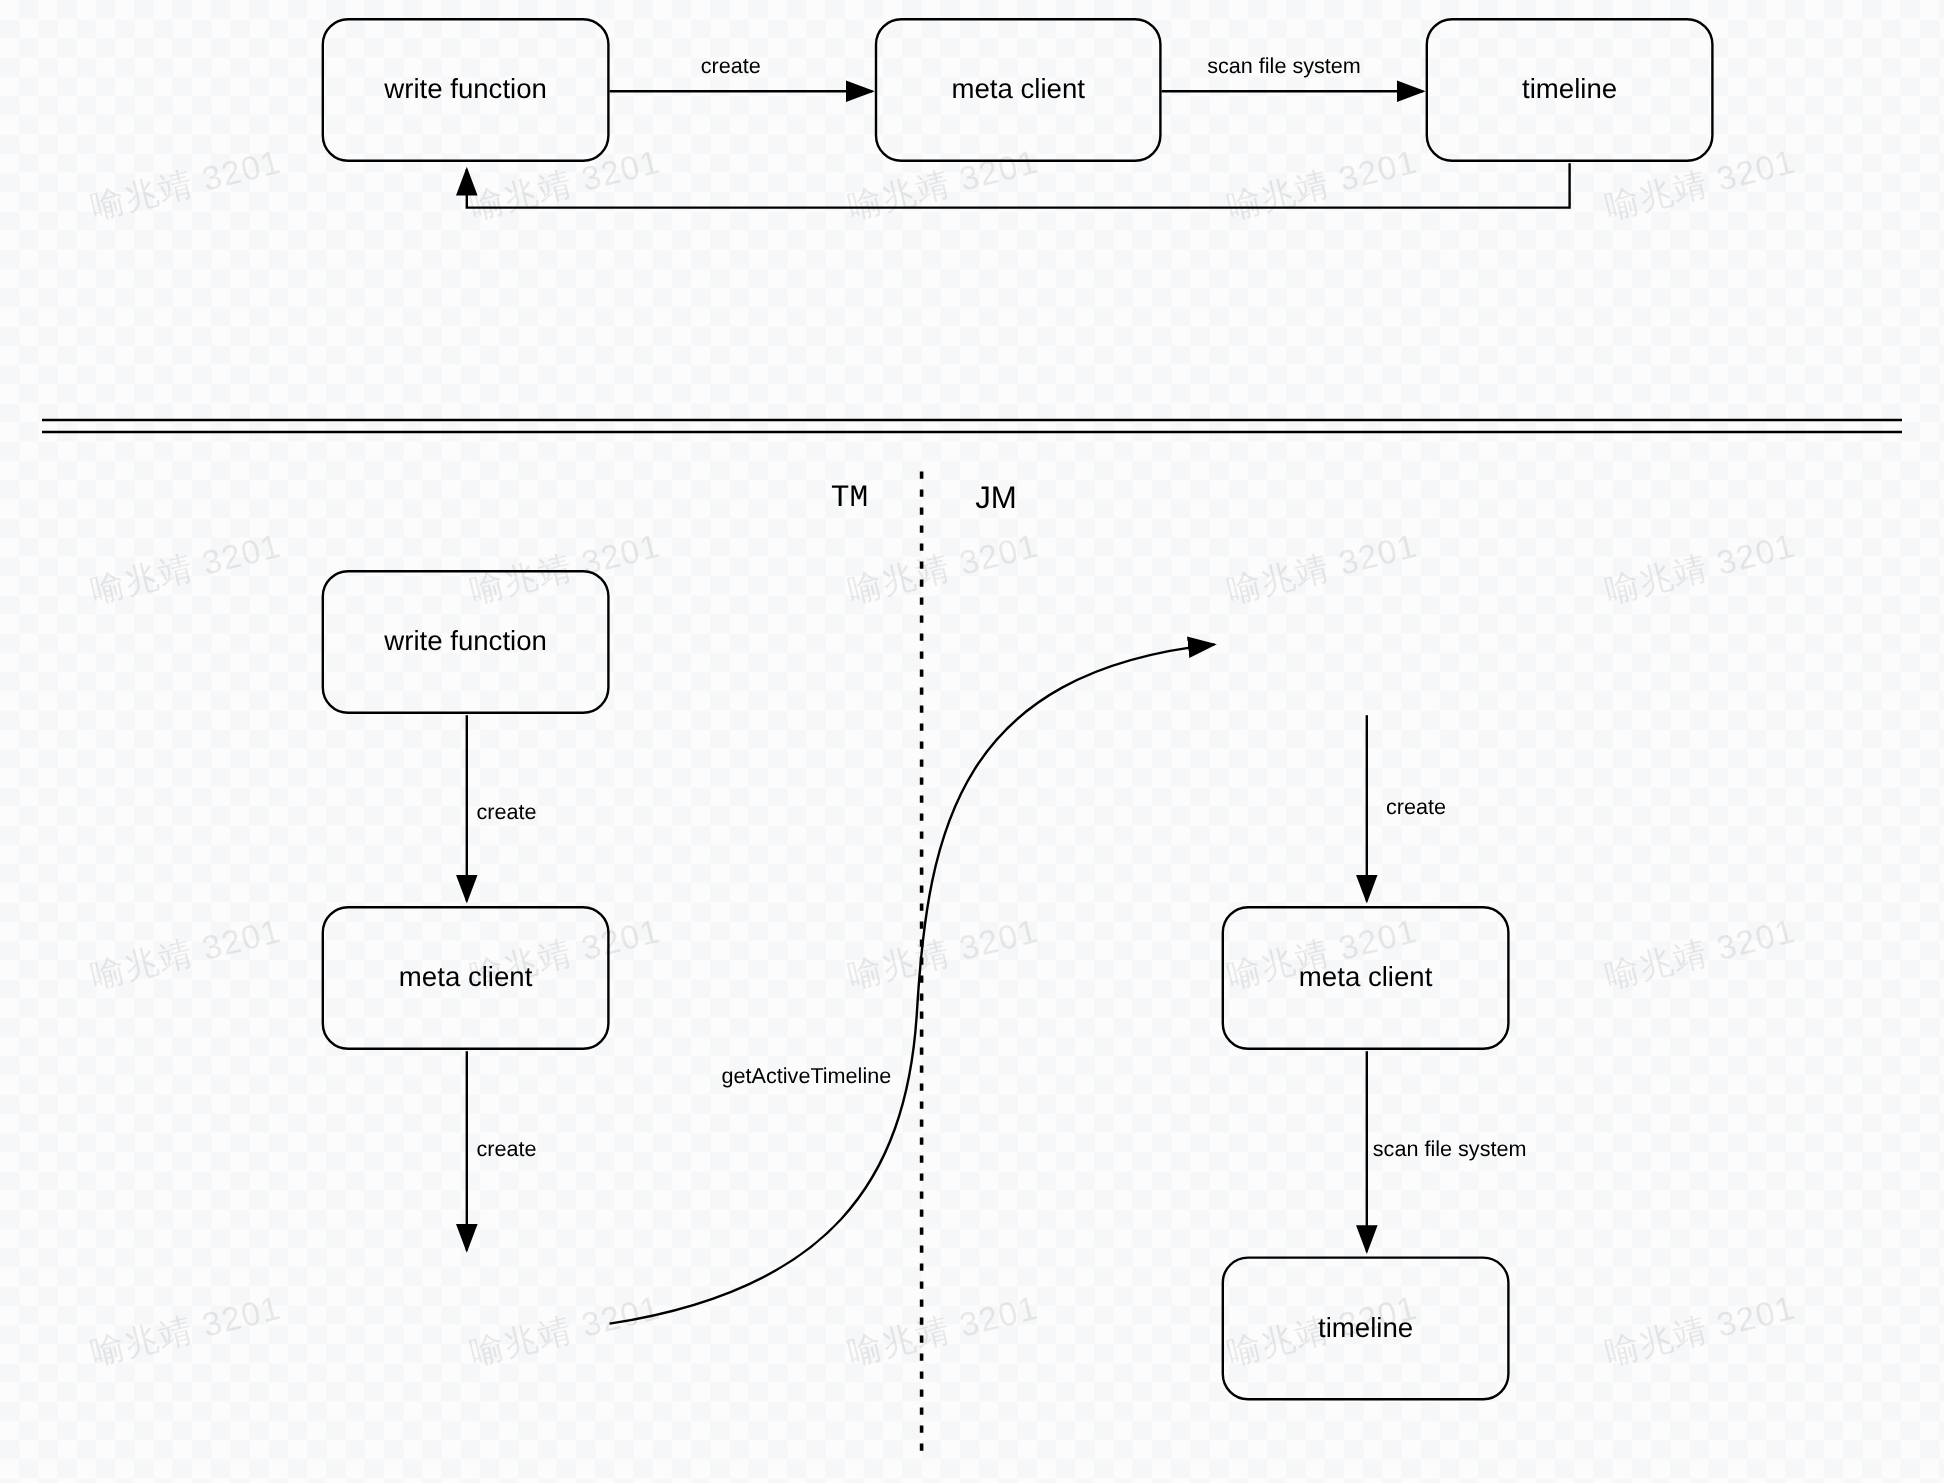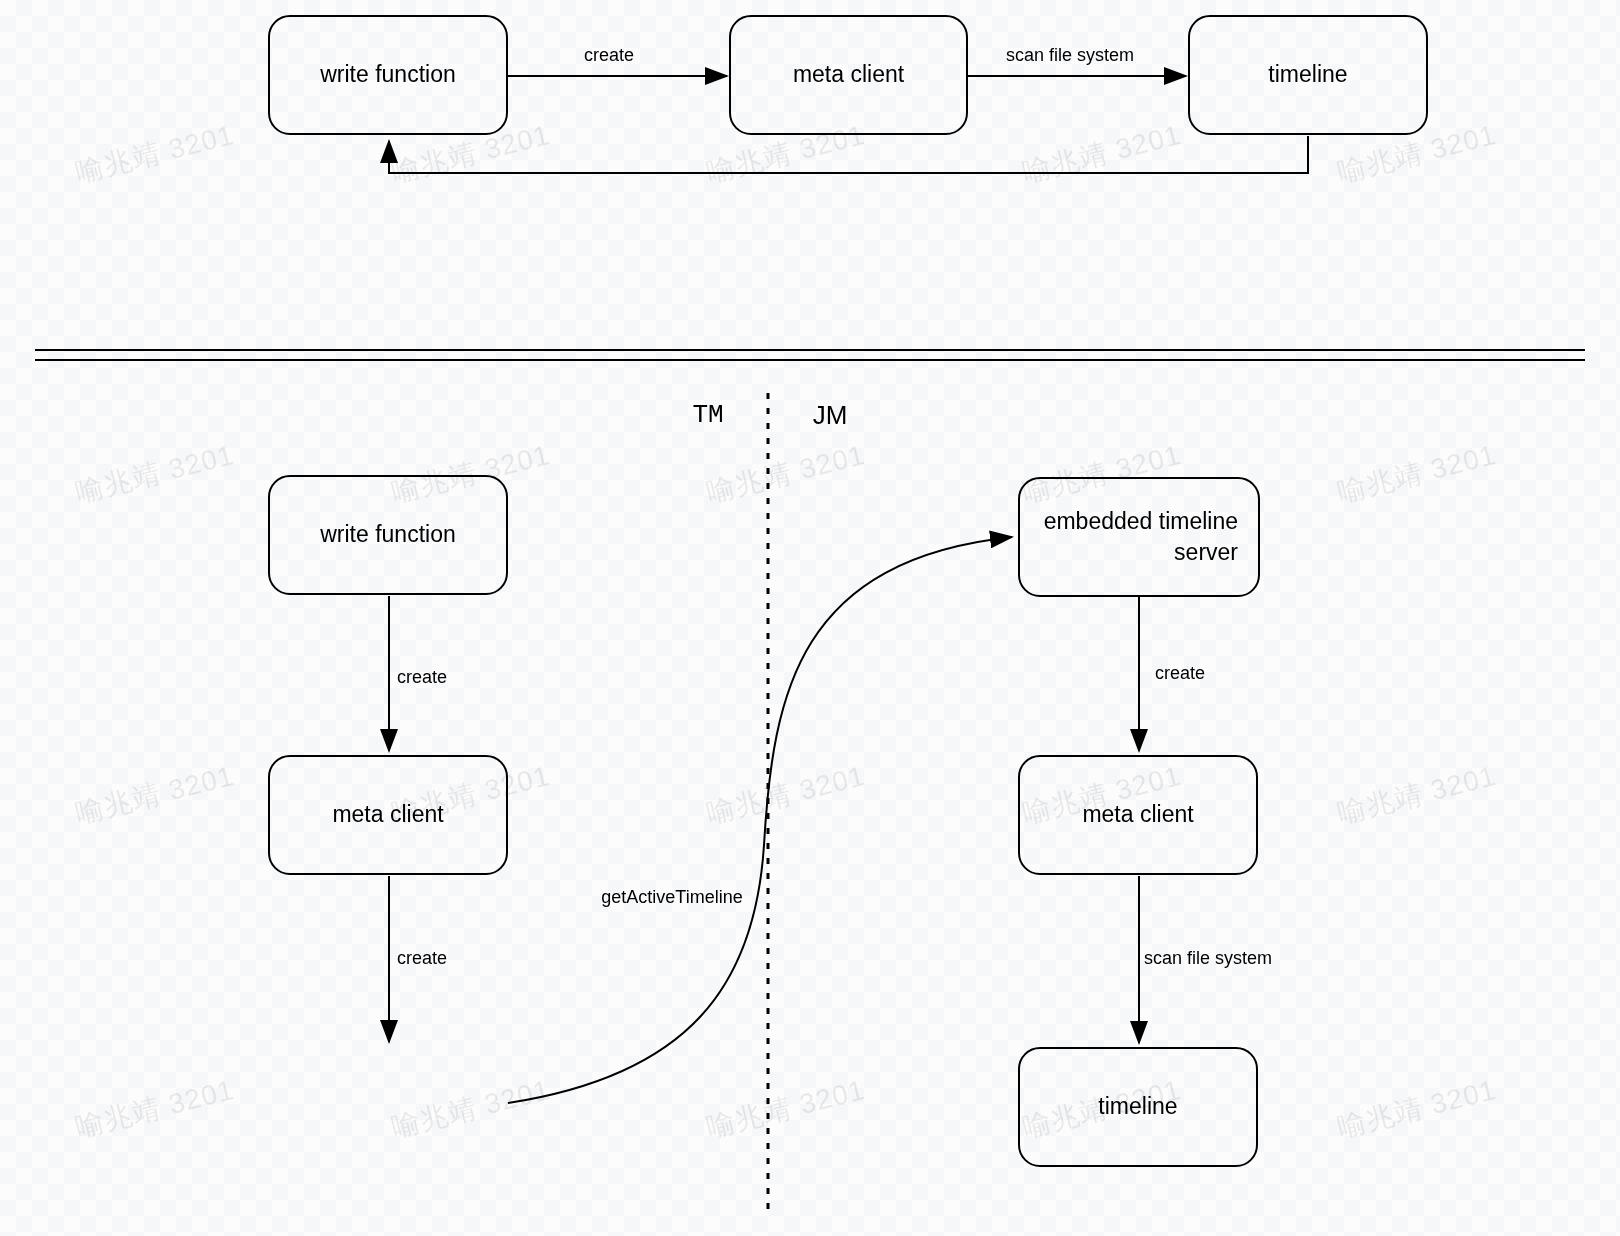--- a/index.html
+++ b/index.html
@@ -18,21 +18,21 @@
   .node {
     position: absolute;
     width: 240px;
     height: 120px;
     box-sizing: border-box;
     border: 2.5px solid #000000;
     border-radius: 22px;
     display: flex;
     align-items: center;
     justify-content: center;
-    text-align: right;
+    text-align: left;
     font-size: 23px;
     line-height: 1.35;
     padding: 0 20px;
     background: transparent;
   }
   .edge-label {
     position: absolute;
     font-size: 18px;
     white-space: nowrap;
   }
@@ -97,21 +97,20 @@
 
   <div class="lane-label" style="left:708px; top:415px;font-family:Liberation Mono, monospace;">TM</div>
   <div class="lane-label" style="left:830px; top:415px;">JM</div>
 
   <div class="node" style="left:268px; top:475px;">write function</div>
   <div class="node" style="left:268px; top:755px;">meta client</div>
 
   <div class="edge-label center-y" style="left:397px; top:677px;">create</div>
   <div class="edge-label center-y" style="left:397px; top:958px;">create</div>
 
-  <div class="node" style="left:1018px; top:477px; width:242px;">embedded timeline server</div>
   <div class="node" style="left:1018px; top:755px;">meta client</div>
   <div class="node" style="left:1018px; top:1047px;">timeline</div>
 
   <div class="edge-label center-y" style="left:1155px; top:673px;">create</div>
   <div class="edge-label center-y" style="left:1144px; top:958px;">scan file system</div>
 
   <div class="edge-label center-xy" style="left:672px; top:897px;">getActiveTimeline</div>
 
   <div class="wm-layer">
       <span class="wm" style="left: 74px; top: 135px;">喻兆靖 3201</span>

